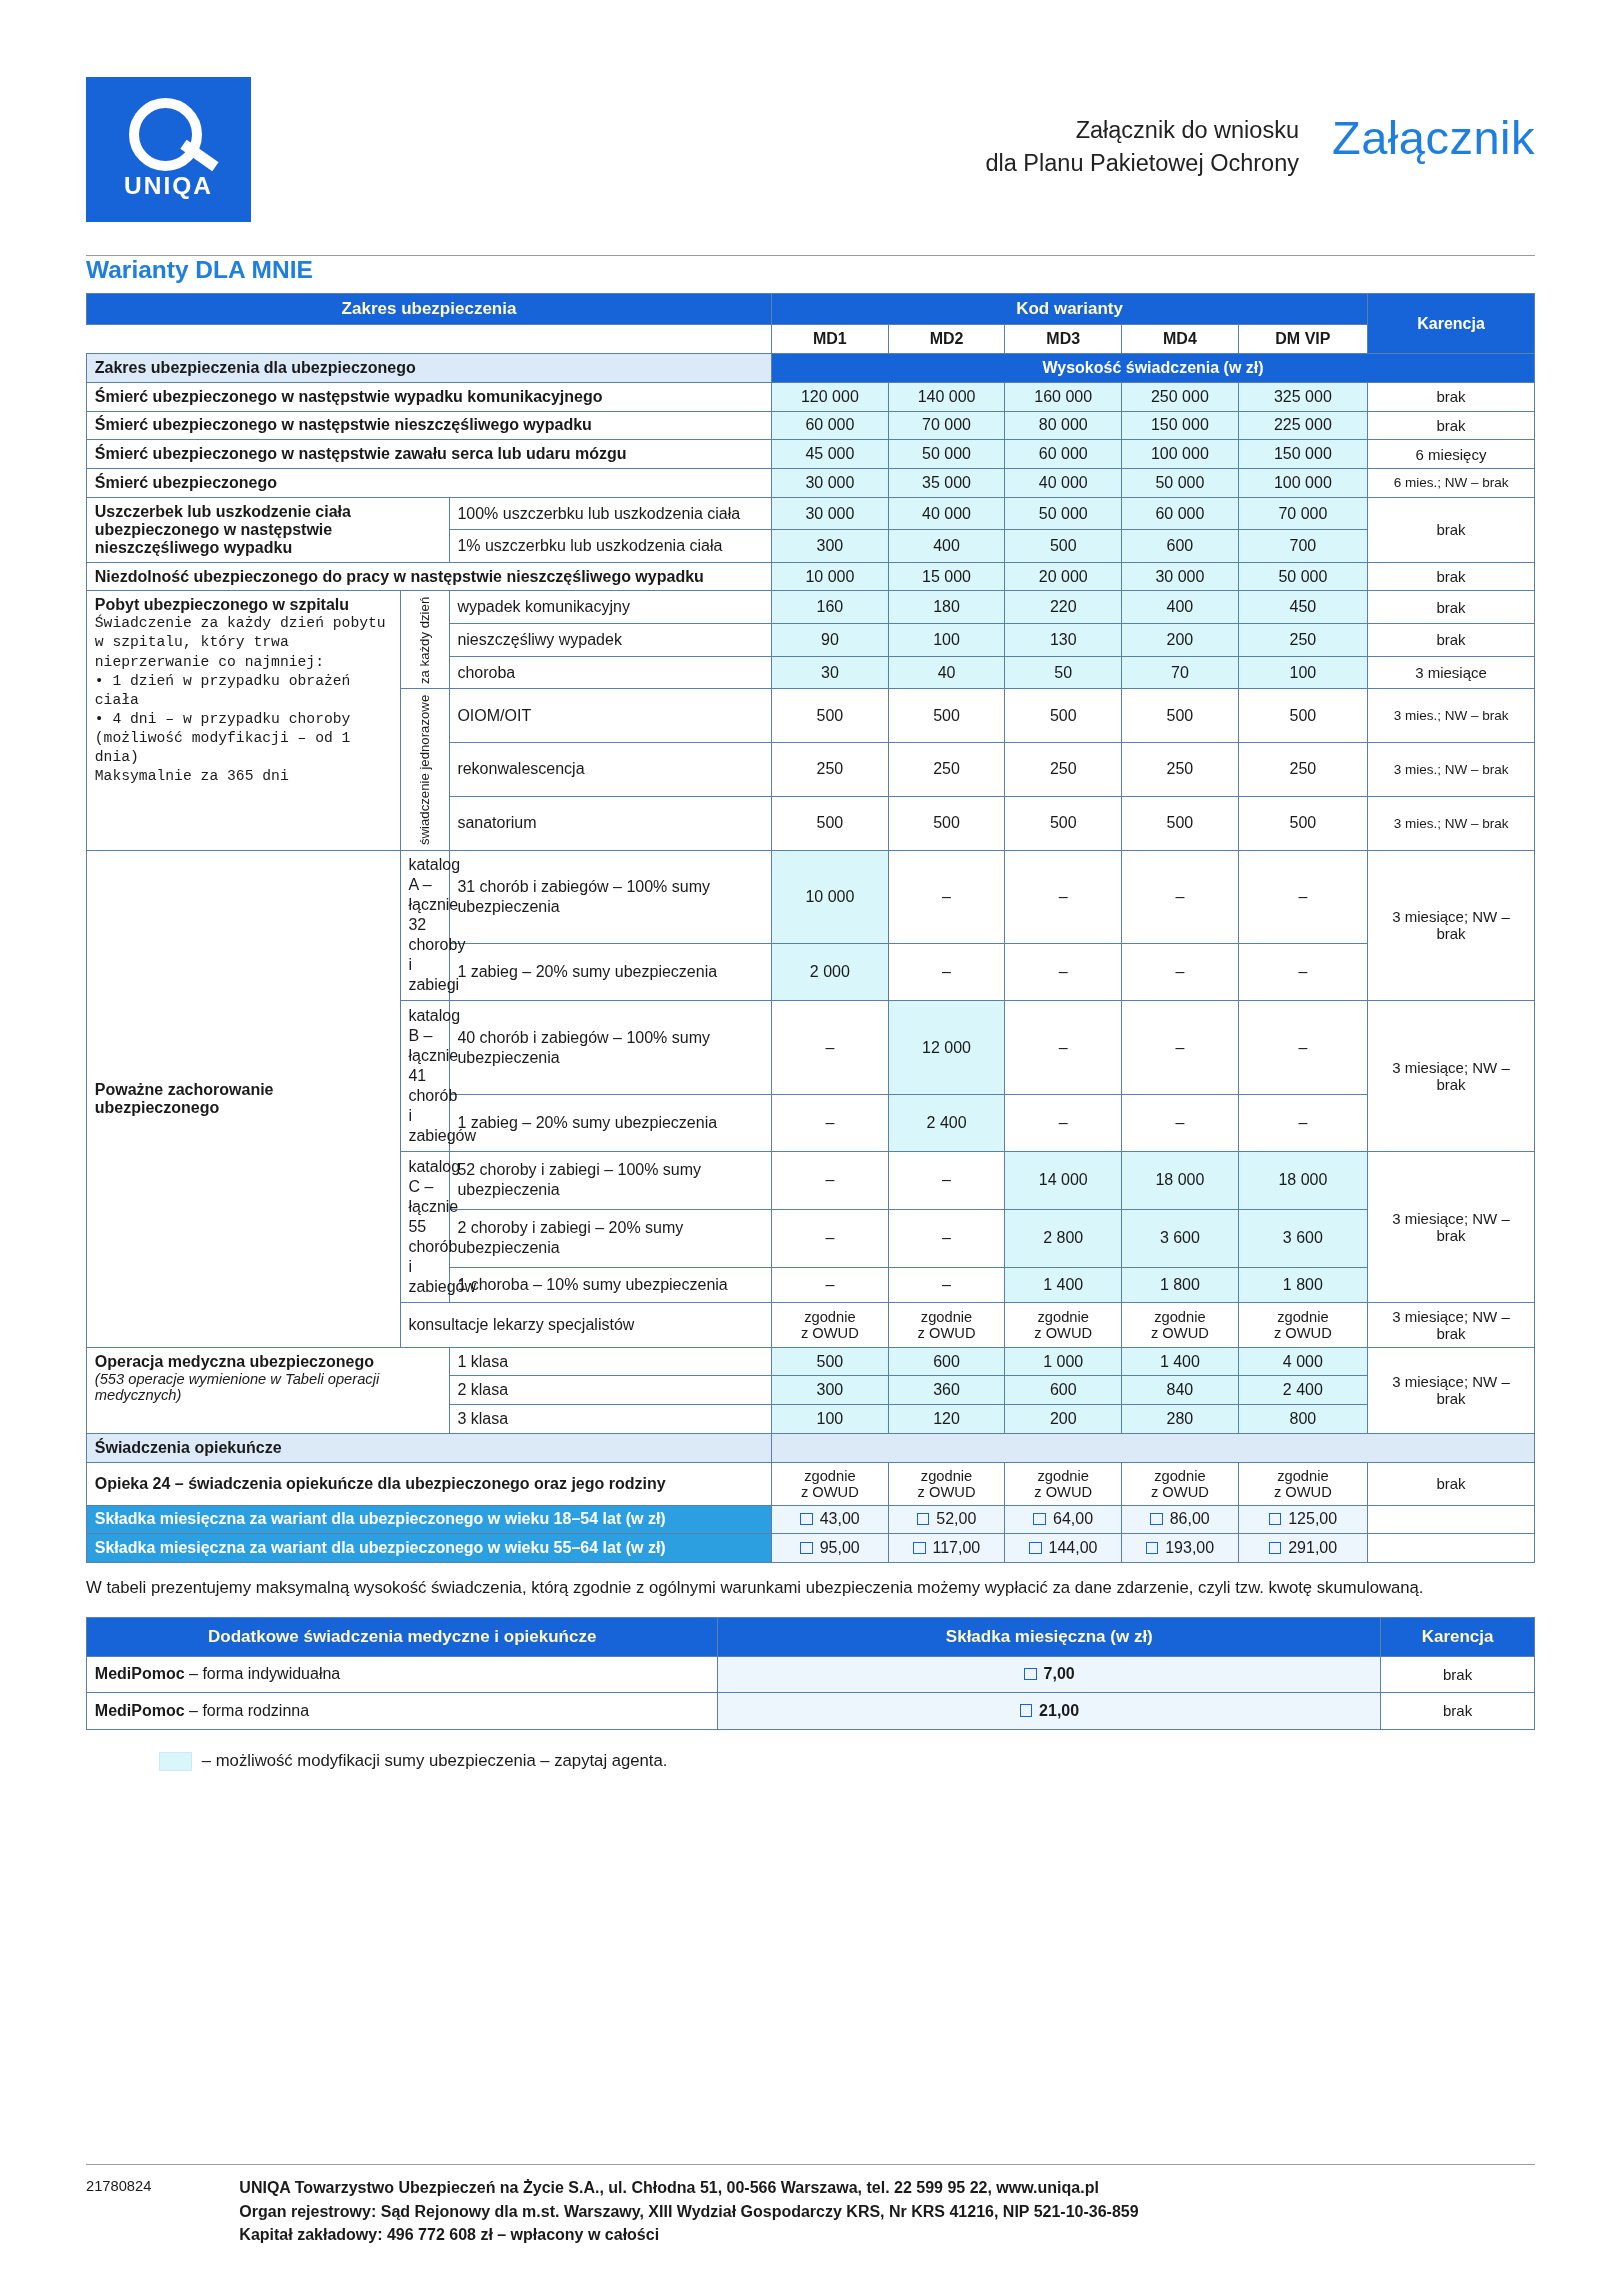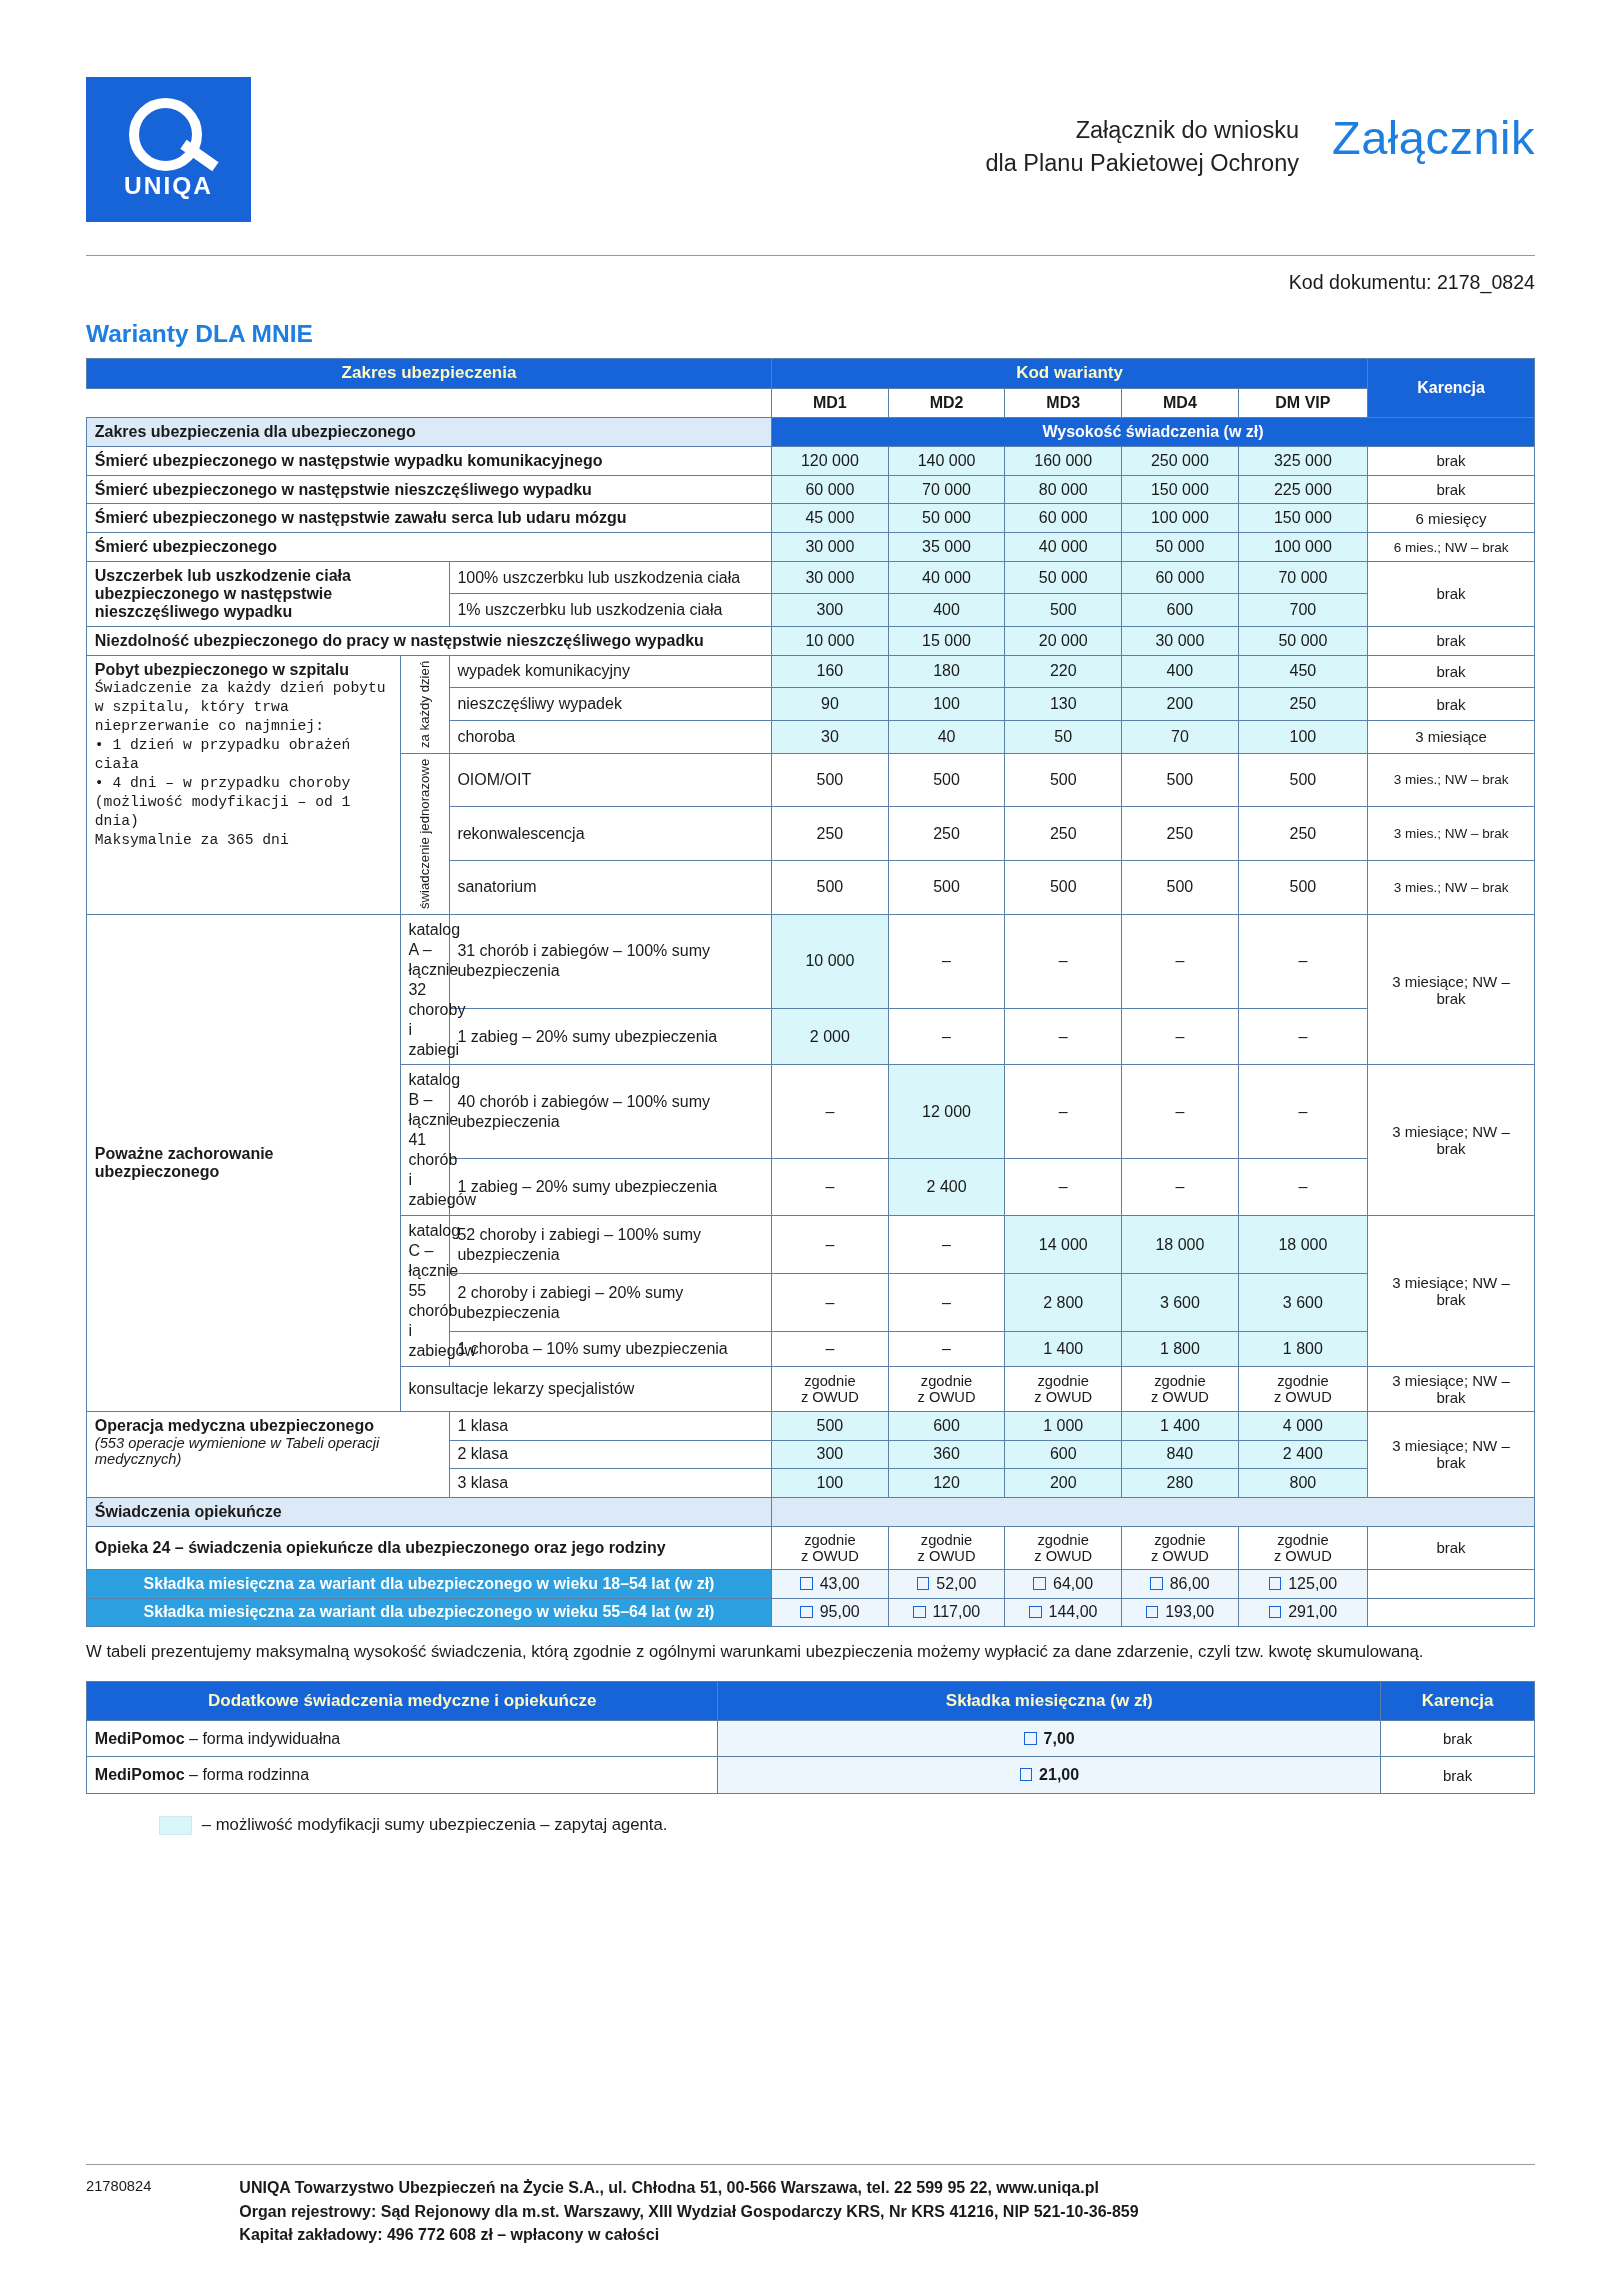--- a/index.html
+++ b/index.html
@@ -145,21 +145,21 @@
     padding: 2px;
     line-height: 1.15;
   }
   .small { font-size: 14.7px; font-weight: normal; line-height: 1.3; font-family: Liberation Mono, monospace; }
   .ital { font-style: italic; font-weight: normal; font-size: 14.7px; }
   .twoline { line-height: 1.25; }
   .premband {
     background: #2b9fe0;
     color: #ffffff;
     font-weight: bold;
-    text-align: center;
+    text-align: left;
     font-size: 16px;
   }
   .chk {
     display: inline-block;
     width: 12.7px; height: 12.7px;
     border: 1.4px solid #1763d8;
     margin-right: 6.9px;
     vertical-align: -1px;
   }
   .cellchk { text-align: center; white-space: nowrap; background:#eef6fd; }
@@ -220,21 +220,20 @@
     <div class="header-right">
       <div class="header-sub">
         <div>Załącznik do wniosku</div>
         <div>dla Planu Pakietowej Ochrony</div>
       </div>
       <div class="header-title">Załącznik</div>
     </div>
   </div>
 
   <div class="hr-top"></div>
-  <div class="doc-code">Kod dokumentu: 2178_0824</div>
 
   <div class="section-title">Warianty DLA MNIE</div>
 
   <table class="main">
     <colgroup>
       <col style="width:250px">
       <col style="width:39px">
       <col style="width:257px">
       <col style="width:93px">
       <col style="width:93px">

